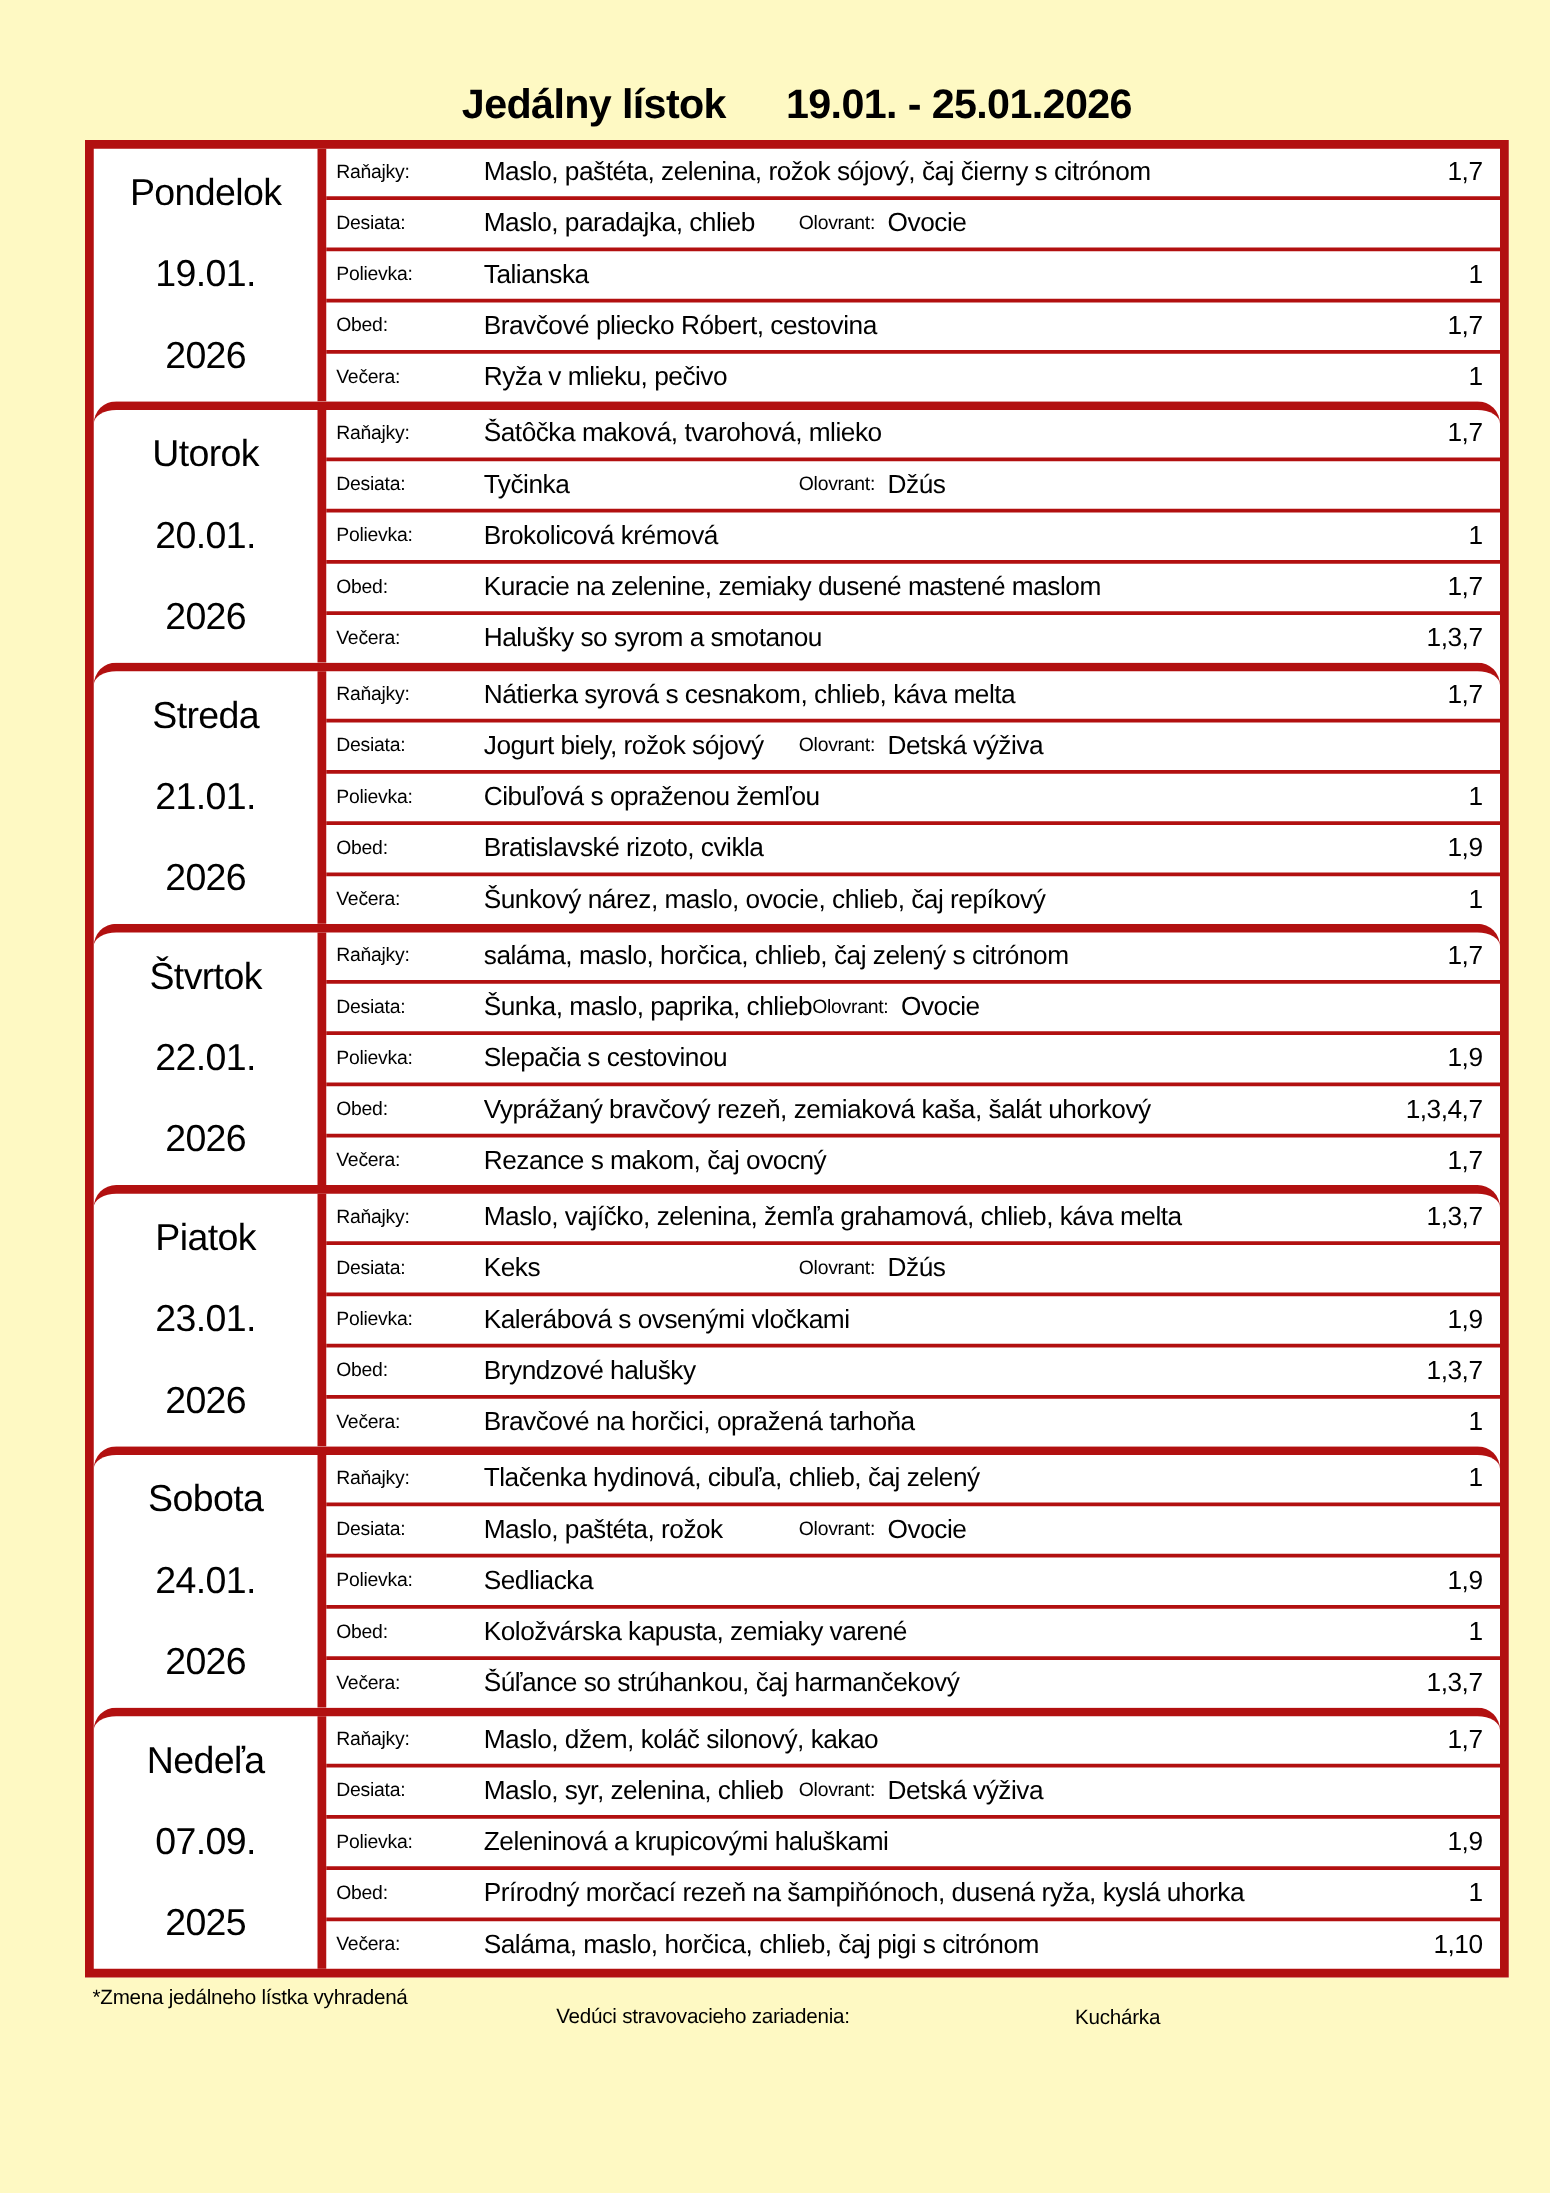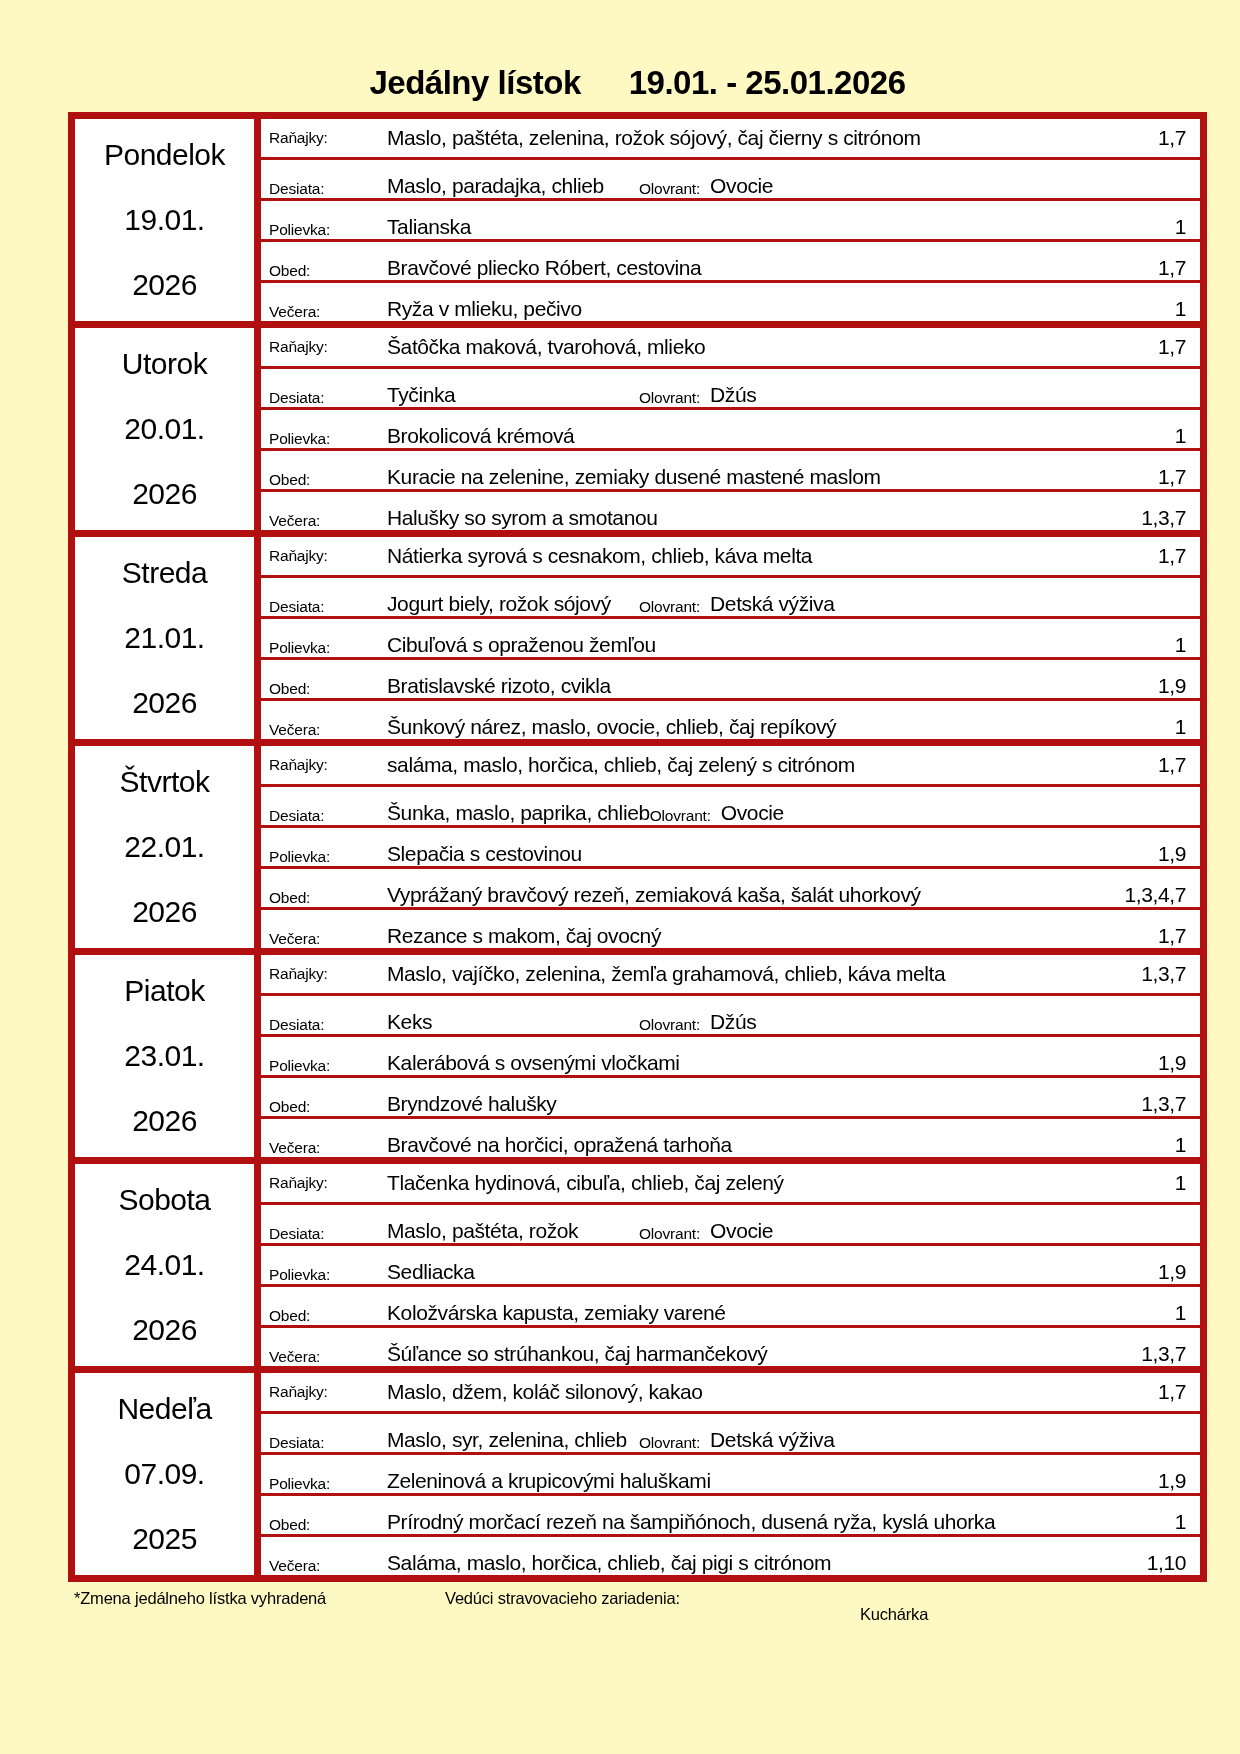--- a/index.html
+++ b/index.html
@@ -35,20 +35,21 @@
     box-sizing: border-box;
     border: 7px solid var(--line);
     background: #ffffff;
   }
   .day-block {
     display: flex;
     align-items: stretch;
   }
   .day-block + .day-block {
     border-top: 7px solid var(--line);
+    border-radius: 18px;
   }
   .day-cell {
     width: 186px;
     flex: 0 0 186px;
     border-right: 7px solid var(--line);
     box-sizing: border-box;
     display: flex;
     flex-direction: column;
     justify-content: space-around;
     align-items: center;
@@ -69,21 +70,20 @@
     height: 38px;
     display: flex;
     align-items: center;
     padding: 0 14px 0 8px;
     box-sizing: content-box;
     white-space: nowrap;
     overflow: hidden;
   }
   .meal-row + .meal-row {
     border-top: 3px solid var(--line);
-    align-items: flex-end;
   }
   .meal-label {
     width: 118px;
     flex: 0 0 118px;
     font-size: 15.5px;
     letter-spacing: -0.2px;
   }
   .meal-text {
     font-size: 21px;
     letter-spacing: -0.4px;
@@ -115,21 +115,21 @@
   }
   .footer-row {
     position: relative;
     width: 1240px;
     height: 30px;
     margin-top: 7px;
     font-size: 16.5px;
     letter-spacing: -0.2px;
   }
   .footer-note    { position: absolute; left: 74px;  top: 0; }
-  .footer-manager { position: absolute; left: 445px; top: 0; }
+  .footer-manager { position: absolute; left: 445px; top: 15px; }
   .footer-cook    { position: absolute; left: 860px; top: 16px; }
 </style>
 </head>
 <body>
 
 <div class="page">
 
   <div class="title-row">
     <span>Jedálny lístok</span>
     <span>19.01. - 25.01.2026</span>

